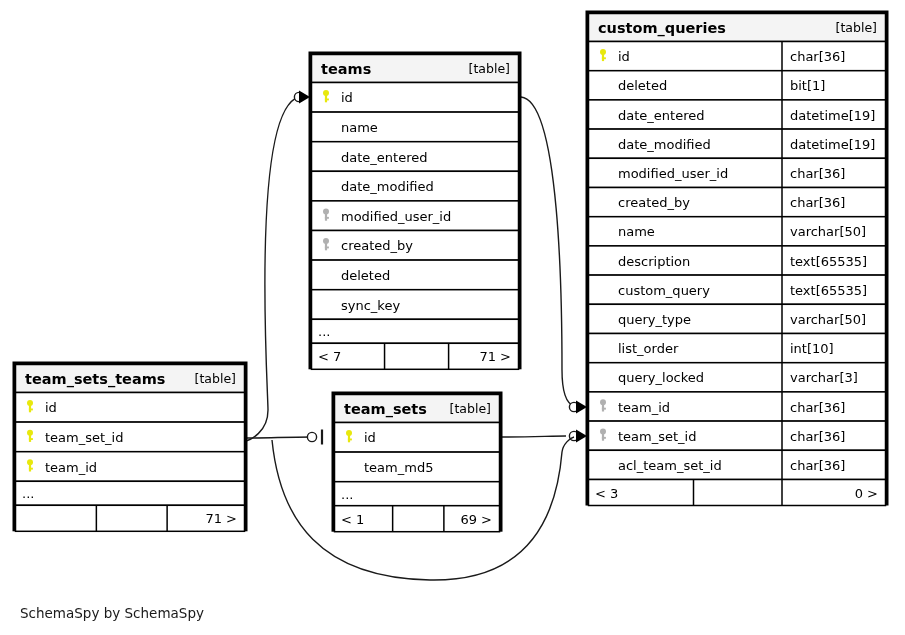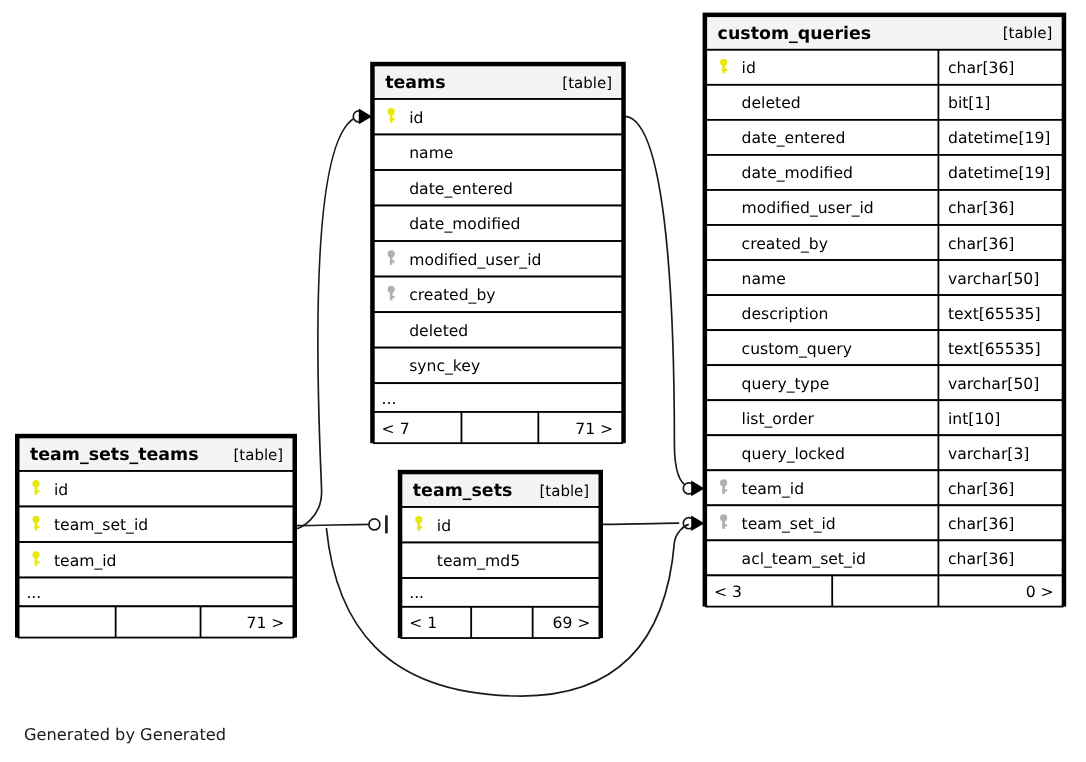--- a/index.html
+++ b/index.html
@@ -292,13 +292,13 @@
         <text x="341" y="498.70000000000005" class="ellipsis" text-anchor="start">...</text>
         <rect x="334.5" y="505.70000000000005" width="165" height="26" fill="#ffffff" stroke="#000000" stroke-width="1.5"></rect>
         <line x1="392.64" y1="505.70000000000005" x2="392.64" y2="531.7" stroke="#000000" stroke-width="1.5"></line>
         <line x1="443.88" y1="505.70000000000005" x2="443.88" y2="531.7" stroke="#000000" stroke-width="1.5"></line>
         <text x="341" y="523.7" class="footcell" text-anchor="start">&lt; 1</text>
         <text x="492" y="523.7" class="footcell" text-anchor="end">69 &gt;</text>
       </g>
     </g>
 </svg>
 
-<div class="footer-note">Generated by Generated</div>
+<div class="footer-note">SchemaSpy by SchemaSpy</div>
 
 </body></html>

